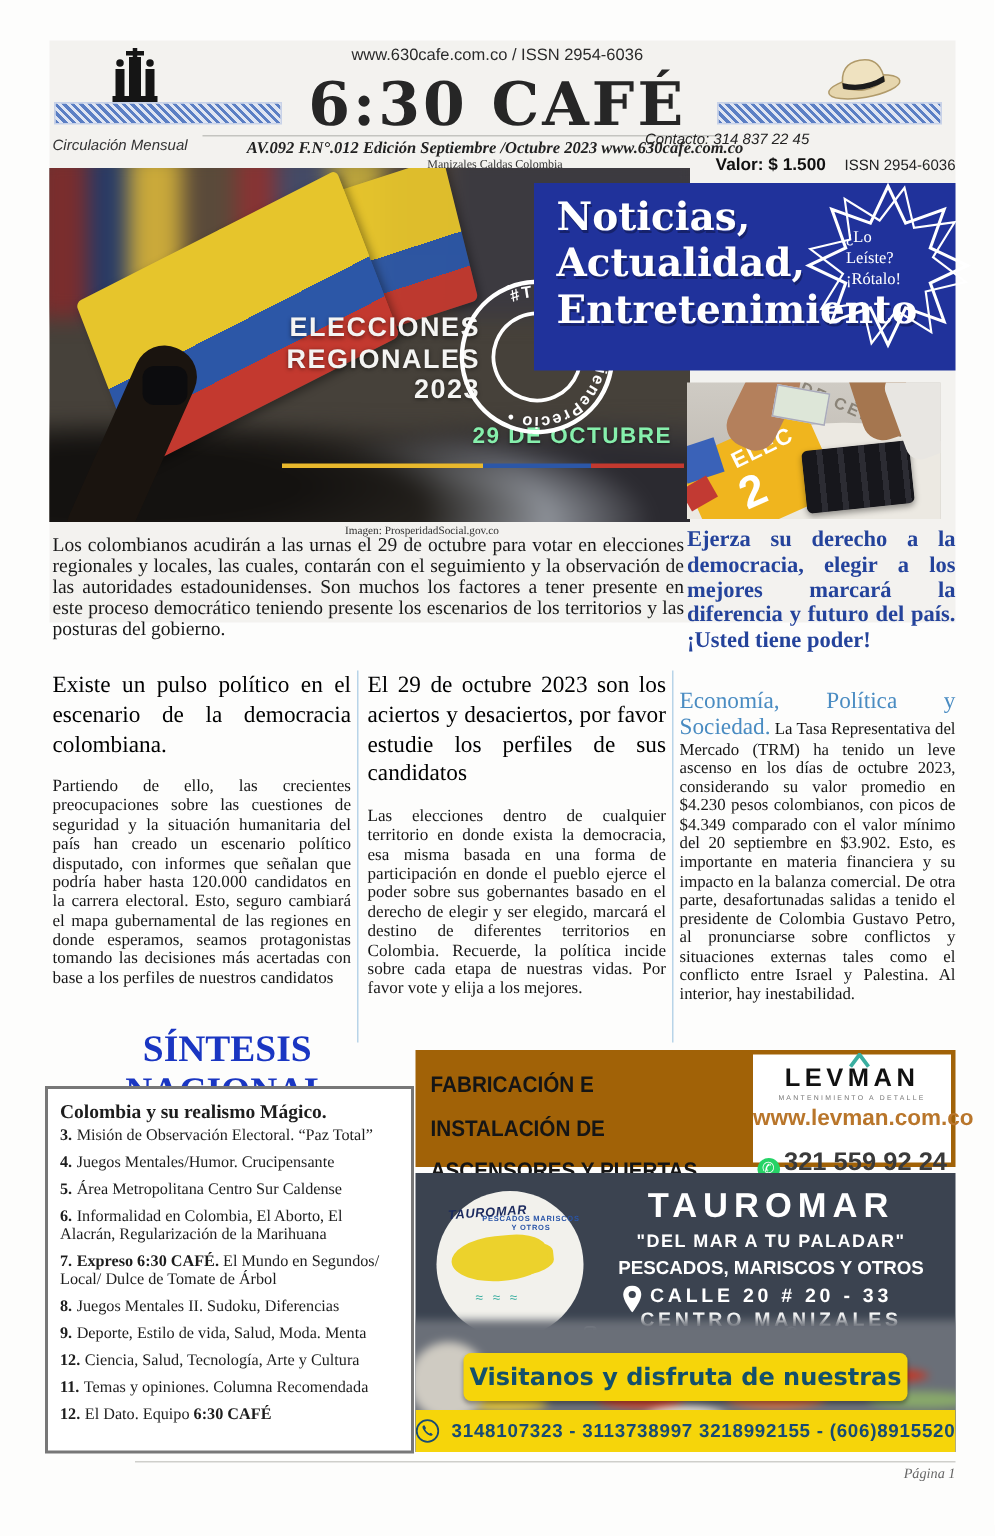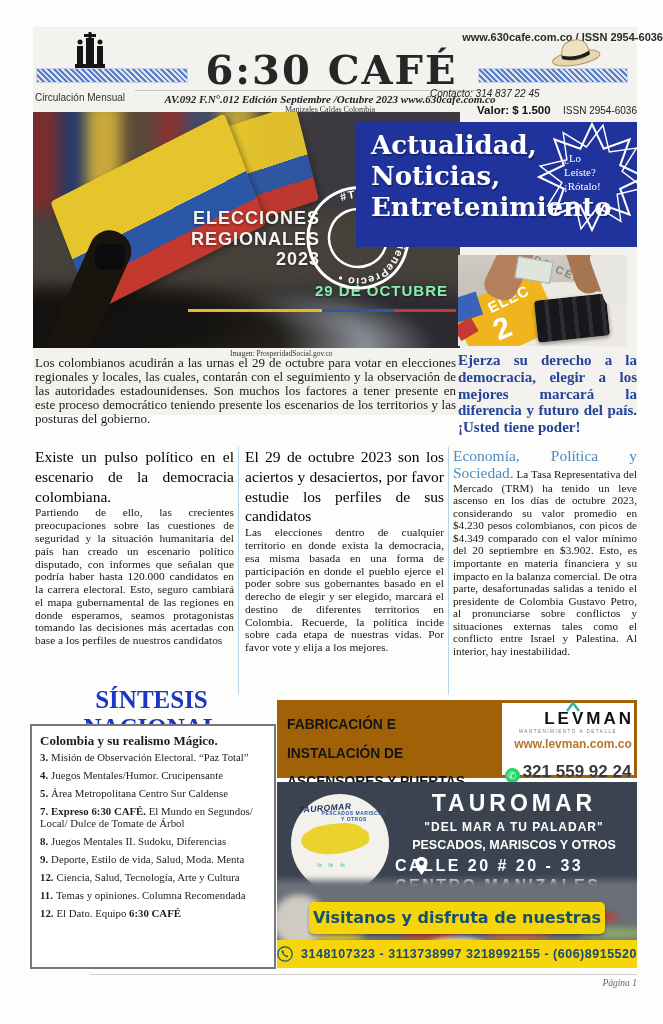--- a/index.html
+++ b/index.html
@@ -2,33 +2,33 @@
 <html><head>
 <meta charset="utf-8">
 <style>
   html,body{margin:0;padding:0;background:#fff;}
   .page{position:relative;width:663px;height:1024px;background:#fdfdfc;overflow:hidden;
         font-family:"Liberation Serif",serif;color:#1d1d1d;}
   .abs{position:absolute;}
 
   
   .header-band{left:33px;top:27px;width:604px;height:388px;background:#f3f2ef;}
-  .top-line{left:0;top:31px;width:663px;text-align:right;font-family:"Liberation Sans",sans-serif;
-            font-weight:bold;font-size:11px;color:#2a2a2a;}
+  .top-line{left:0;top:31px;width:663px;text-align:center;font-family:"Liberation Sans",sans-serif;
+            font-weight:normal;font-size:11px;color:#2a2a2a;}
   .masthead{left:0;top:46px;width:663px;text-align:center;font-family:"DejaVu Serif",serif;
             font-weight:bold;font-size:40px;letter-spacing:2px;color:#262626;}
   .halftone{height:13px;top:68px;background:
       repeating-linear-gradient(45deg,#5b7fc4 0 2px,#dfe5f2 2px 4px);
       border:1px solid #c8d2e8;}
   .bar-left{left:36px;width:150px;}
   .bar-right{left:478px;width:148px;}
   .crest{left:70px;top:30px;}
   .hat{left:548px;top:34px;}
   .subrule{left:135px;top:90px;width:345px;height:1px;background:#c4c4c0;}
-  .circulacion{left:35px;top:92px;font-family:"Liberation Sans",sans-serif;
+  .circulacion{left:35px;top:92px;font-family:"Liberation Sans",sans-serif;font-style:italic;
                font-size:10px;color:#333;}
   .edition{left:120px;top:93px;width:420px;text-align:center;font-style:italic;font-weight:bold;
            font-size:11px;color:#222;}
   .location{left:120px;top:105px;width:420px;text-align:center;font-size:8px;color:#333;}
   .contact{left:430px;top:88px;width:207px;font-family:"Liberation Sans",sans-serif;
            font-style:italic;font-size:10px;color:#222;}
   .price-row{left:430px;top:100px;width:207px;text-align:right;font-family:"Liberation Sans",sans-serif;}
   .price{font-weight:bold;font-size:11.5px;color:#111;}
   .issn{font-size:10px;color:#222;margin-left:8px;}
 
@@ -99,44 +99,44 @@
        color:#24439b;font-weight:bold;}
 
   
   .colsep{top:447px;width:1px;height:248px;background:#b8d4e8;}
   .sep1{left:238px;} .sep2{left:448px;}
   .col{top:447px;text-align:justify;}
   .col1{left:35px;width:199px;}
   .col2{left:245px;width:199px;}
   .col3{left:453px;width:184px;}
   .col-head{font-size:15.5px;line-height:1.28;color:#000000;text-align:justify;}
-  .col-body{font-size:11.4px;line-height:1.12;color:#161616;margin-top:0;}
+  .col-body{font-size:11.4px;line-height:1.12;color:#161616;margin-top:12px;}
   .inline-head{font-size:15.5px;color:#4a8cc2;}
   .col3 .col-body{font-size:11.2px;}
 
   
   .sintesis-title{left:30px;top:686px;width:243px;text-align:center;font-size:25px;font-weight:bold;
       color:#1a36c2;border-bottom:3px solid #1a36c2;padding-bottom:2px;font-family:"Liberation Serif",serif;}
   .listbox{left:30px;top:724px;width:227px;height:228px;border:2px solid #777;background:#fff;
            padding:7px 7px 6px 8px;}
   .listbox .intro{font-weight:bold;font-size:13px;margin:0 0 2px 0;}
   .listbox ul{list-style:none;margin:0;padding:0;}
   .listbox li{font-size:10.8px;line-height:1.15;margin-bottom:5.5px;}
   .listbox li b.num{margin-right:3px;}
 
   
   .levman{left:277px;top:700px;width:360px;height:78px;background:#a16207;}
   .lev-text{position:absolute;left:10px;top:10px;width:218px;font-family:"Liberation Sans",sans-serif;
       font-weight:bold;font-size:15px;line-height:1.9;color:#151515;transform:scaleX(.92);transform-origin:left;}
   .lev-panel{position:absolute;left:225px;top:3px;width:132px;height:72px;background:#fff;}
-  .lev-brand{position:relative;text-align:right;margin-top:6px;font-family:"Liberation Sans",sans-serif;
+  .lev-brand{position:relative;text-align:center;margin-top:6px;font-family:"Liberation Sans",sans-serif;
       font-weight:bold;font-size:17px;letter-spacing:3px;color:#111;}
   .lev-caret{position:absolute;left:63px;top:-7px;}
   .lev-tag{text-align:center;font-family:"Liberation Sans",sans-serif;font-size:4.6px;letter-spacing:1.5px;color:#777;}
-  .lev-web{text-align:center;font-family:"Liberation Sans",sans-serif;font-weight:bold;font-size:12px;color:#b9762b;margin-top:3px;margin-left:10px;}
+  .lev-web{text-align:center;font-family:"Liberation Sans",sans-serif;font-weight:bold;font-size:15px;color:#b9762b;margin-top:3px;}
   .lev-phone{text-align:center;font-family:"Liberation Sans",sans-serif;font-weight:bold;font-size:17px;
       color:#3a3a3a;margin-top:11px;}
   .wa-icon{display:inline-block;width:15px;height:15px;border-radius:50%;background:#25d366;color:#fff;
       font-size:10px;line-height:15px;text-align:center;vertical-align:-2px;margin-right:3px;font-family:"DejaVu Sans",sans-serif;}
 
   
   .tauromar{left:277px;top:782px;width:360px;height:186px;background:#3b4350;overflow:hidden;
       font-family:"Liberation Sans",sans-serif;color:#fff;}
   .tm-circle{position:absolute;left:14px;top:12px;width:98px;height:98px;border-radius:50%;background:#f2f1ec;}
   .tm-arc{position:absolute;left:14px;top:16px;width:70px;text-align:center;font-size:5px;font-weight:bold;
@@ -144,21 +144,21 @@
   .tm-fish{position:absolute;left:10px;top:30px;width:64px;height:30px;background:#ecd22c;border-radius:50% 40% 45% 55%;
       transform:rotate(-6deg);box-shadow:8px 2px 0 -4px #ecd22c;}
   .tm-fish-txt{position:absolute;left:4px;top:9px;width:60px;text-align:center;font-size:8.5px;font-weight:bold;
       font-style:italic;color:#1c2a5e;transform:rotate(-4deg);letter-spacing:.5px;}
   .tm-waves{position:absolute;left:26px;top:66px;color:#3aaea0;font-size:9px;letter-spacing:2px;}
   .tm-name{position:absolute;left:122px;top:8px;width:230px;text-align:center;font-weight:bold;font-size:23px;
       letter-spacing:4px;}
   .tm-slogan{position:absolute;left:122px;top:38px;width:230px;text-align:center;font-weight:bold;font-size:12px;
       letter-spacing:1px;}
   .tm-products{position:absolute;left:118px;top:56px;width:238px;text-align:center;font-weight:bold;font-size:12.5px;}
-  .tm-addr{position:absolute;left:118px;top:74px;width:238px;text-align:left;font-weight:bold;font-size:16px;
+  .tm-addr{position:absolute;left:118px;top:74px;width:238px;text-align:center;font-weight:bold;font-size:13px;
       letter-spacing:2.5px;line-height:1.25;}
   .tm-pin{position:absolute;left:138px;top:75px;}
   .tm-social{position:absolute;left:112px;top:102px;width:250px;display:flex;justify-content:center;gap:18px;
       font-size:7.5px;letter-spacing:1.5px;font-weight:bold;align-items:center;}
   .tm-social .ic{margin-right:3px;vertical-align:-2px;}
   .seafood{position:absolute;left:0;top:106px;width:360px;height:58px;}
   .seafood::before{content:"";position:absolute;inset:-8px;filter:blur(3px);background:
       radial-gradient(circle at 8% 55%,#cfcbc2 0 7%,transparent 8%),
       radial-gradient(ellipse at 18% 75%,#e8c93e 0 6%,transparent 7%),
       radial-gradient(ellipse at 30% 50%,#8a93a0 0 8%,transparent 9%),
@@ -251,22 +251,22 @@
       </defs>
     <circle cx="55" cy="55" r="50" fill="none" stroke="#fff" stroke-width="3"></circle>
     <circle cx="55" cy="55" r="29" fill="none" stroke="#fff" stroke-width="2.5"></circle>
     <text fill="#fff" font-family="Liberation Sans, sans-serif" font-size="11" font-weight="bold" letter-spacing="1">
       <textPath href="#stampPath">#TuVoto • NoTienePrecio •</textPath>
     </text>
   </svg>
 
   <div class="abs promo">
     <div class="promo-text">
+      <div>Noticias,</div>
       <div>Actualidad,</div>
-      <div>Noticias,</div>
       <div>Entretenimiento</div>
     </div>
     <svg class="burst" viewBox="0 0 110 116">
       <g fill="none" stroke="#fff" stroke-width="2">
         <polygon points="107,58 82.7,69.5 91.8,94.8 66.5,85.7 55,110 43.5,85.7 18.2,94.8 27.3,69.5 3,58 27.3,46.5 18.2,21.2 43.5,30.3 55,6 66.5,30.3 91.8,21.2 82.7,46.5"></polygon>
         <polygon points="107,58 82.7,69.5 91.8,94.8 66.5,85.7 55,110 43.5,85.7 18.2,94.8 27.3,69.5 3,58 27.3,46.5 18.2,21.2 43.5,30.3 55,6 66.5,30.3 91.8,21.2 82.7,46.5" transform="rotate(12 55 58)" stroke-width="1.4"></polygon>
       </g>
     </svg>
     <div class="burst-text">
       <div>¿Lo</div>
@@ -311,20 +311,21 @@
     <div class="col-body"><span class="inline-head">Economía, Política y Sociedad.</span> <span>La Tasa Representativa del Mercado (TRM) ha tenido un leve ascenso en los días de octubre 2023, considerando su valor promedio en $4.230 pesos colombianos, con picos de $4.349 comparado con el valor mínimo del 20 septiembre en $3.902. Esto, es importante en materia financiera y su impacto en la balanza comercial. De otra parte, desafortunadas salidas a tenido el presidente de Colombia Gustavo Petro, al pronunciarse sobre conflictos y situaciones externas tales como el conflicto entre Israel y Palestina. Al interior, hay inestabilidad.</span></div>
   </div>
 
   <div class="abs sintesis-title">SÍNTESIS NACIONAL</div>
   <div class="abs listbox">
     <p class="intro">Colombia y su realismo Mágico.</p>
     <ul>
       <li><b class="num">3.</b><span>Misión de Observación Electoral. “Paz Total”</span></li>
       <li><b class="num">4.</b><span>Juegos Mentales/Humor. Crucipensante</span></li>
       <li><b class="num">5.</b><span>Área Metropolitana Centro Sur Caldense</span></li>
+      <li><b class="num">6.</b><span>Informalidad en Colombia, El Aborto, El Alacrán, Regularización de la Marihuana</span></li>
       <li><b class="num">7.</b><b>Expreso 6:30 CAFÉ.</b><span> El Mundo en Segundos/ Local/ Dulce de Tomate de Árbol</span></li>
       <li><b class="num">8.</b><span>Juegos Mentales II. Sudoku, Diferencias</span></li>
       <li><b class="num">9.</b><span>Deporte, Estilo de vida, Salud, Moda. Menta</span></li>
       <li><b class="num">12.</b><span>Ciencia, Salud, Tecnología, Arte y Cultura</span></li>
       <li><b class="num">11.</b><span>Temas y opiniones. Columna Recomendada</span></li>
       <li><b class="num">12.</b><span>El Dato. Equipo </span><b>6:30 CAFÉ</b></li>
     </ul>
   </div>
 
   <div class="abs levman">

